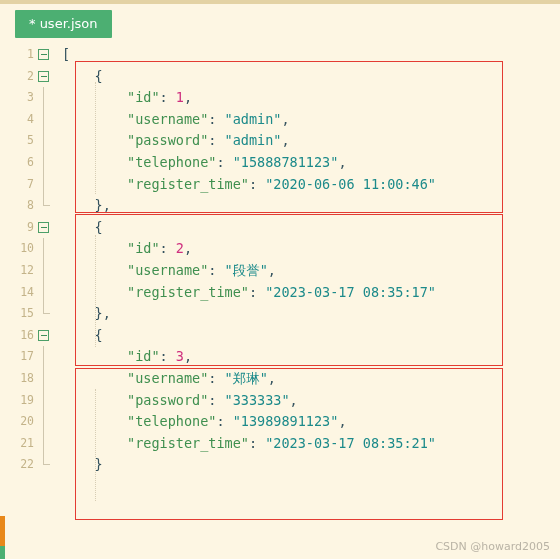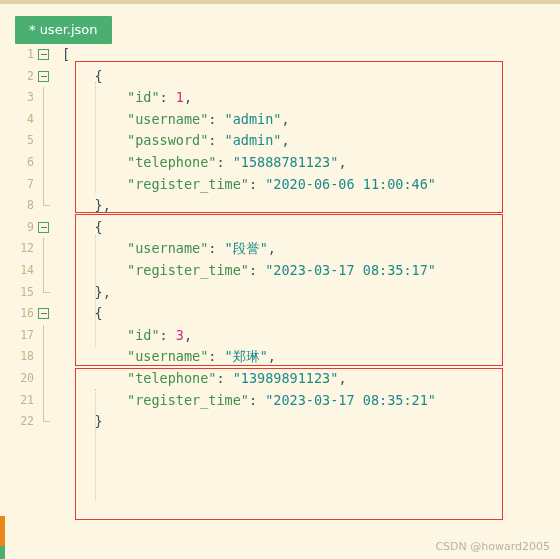--- a/index.html
+++ b/index.html
@@ -33,21 +33,20 @@
     left: 15px; top: 6px;
     height: 28px;
     padding: 0 14px;
     background: #4caf72;
     color: #ffffff;
     font-family: "DejaVu Sans", sans-serif;
     font-size: 13px;
     line-height: 28px;
     white-space: nowrap;
     border-radius: 1px;
-    margin-top: 6px;
   }
   
   .editor {
     position: absolute;
     left: 0; top: 44px;
     width: 560px;
     height: 515px;
     background: #fdf6e3;
   }
   
@@ -190,26 +189,28 @@
   <div class="lines" id="lines-host">
       <div class="line"><span class="lnum">1</span><span class="fold"></span><span class="code"><span></span><span class="punc">[</span></span></div>
       <div class="line"><span class="lnum">2</span><span class="fold"></span><span class="code"><span>    </span><span class="punc">{</span></span></div>
       <div class="line"><span class="lnum">3</span><span class="guide"></span><span class="code"><span>        </span><span class="key">"id"</span><span class="colon">: </span><span class="num">1</span><span class="punc">,</span></span></div>
       <div class="line"><span class="lnum">4</span><span class="guide"></span><span class="code"><span>        </span><span class="key">"username"</span><span class="colon">: </span><span class="str">"admin"</span><span class="punc">,</span></span></div>
       <div class="line"><span class="lnum">5</span><span class="guide"></span><span class="code"><span>        </span><span class="key">"password"</span><span class="colon">: </span><span class="str">"admin"</span><span class="punc">,</span></span></div>
       <div class="line"><span class="lnum">6</span><span class="guide"></span><span class="code"><span>        </span><span class="key">"telephone"</span><span class="colon">: </span><span class="str">"15888781123"</span><span class="punc">,</span></span></div>
       <div class="line"><span class="lnum">7</span><span class="guide"></span><span class="code"><span>        </span><span class="key">"register_time"</span><span class="colon">: </span><span class="str">"2020-06-06 11:00:46"</span></span></div>
       <div class="line"><span class="lnum">8</span><span class="guide-end"></span><span class="code"><span>    </span><span class="punc">},</span></span></div>
       <div class="line"><span class="lnum">9</span><span class="fold"></span><span class="code"><span>    </span><span class="punc">{</span></span></div>
+      <div class="line"><span class="lnum">10</span><span class="guide"></span><span class="code"><span>        </span><span class="key">"id"</span><span class="colon">: </span><span class="num">2</span><span class="punc">,</span></span></div>
       <div class="line"><span class="lnum">12</span><span class="guide"></span><span class="code"><span>        </span><span class="key">"username"</span><span class="colon">: </span><span class="str">"段誉"</span><span class="punc">,</span></span></div>
       <div class="line"><span class="lnum">14</span><span class="guide"></span><span class="code"><span>        </span><span class="key">"register_time"</span><span class="colon">: </span><span class="str">"2023-03-17 08:35:17"</span></span></div>
       <div class="line"><span class="lnum">15</span><span class="guide-end"></span><span class="code"><span>    </span><span class="punc">},</span></span></div>
       <div class="line"><span class="lnum">16</span><span class="fold"></span><span class="code"><span>    </span><span class="punc">{</span></span></div>
       <div class="line"><span class="lnum">17</span><span class="guide"></span><span class="code"><span>        </span><span class="key">"id"</span><span class="colon">: </span><span class="num">3</span><span class="punc">,</span></span></div>
       <div class="line"><span class="lnum">18</span><span class="guide"></span><span class="code"><span>        </span><span class="key">"username"</span><span class="colon">: </span><span class="str">"郑琳"</span><span class="punc">,</span></span></div>
+      <div class="line"><span class="lnum">19</span><span class="guide"></span><span class="code"><span>        </span><span class="key">"password"</span><span class="colon">: </span><span class="str">"333333"</span><span class="punc">,</span></span></div>
       <div class="line"><span class="lnum">20</span><span class="guide"></span><span class="code"><span>        </span><span class="key">"telephone"</span><span class="colon">: </span><span class="str">"13989891123"</span><span class="punc">,</span></span></div>
       <div class="line"><span class="lnum">21</span><span class="guide"></span><span class="code"><span>        </span><span class="key">"register_time"</span><span class="colon">: </span><span class="str">"2023-03-17 08:35:21"</span></span></div>
       <div class="line"><span class="lnum">22</span><span class="guide-end"></span><span class="code"><span>    </span><span class="punc">}</span></span></div>
     </div>
 
   <div class="redbox" style="left:75px; top:17px; width:428px; height:152px;"></div>
   <div class="redbox" style="left:75px; top:170px; width:428px; height:152px;"></div>
   <div class="redbox" style="left:75px; top:324px; width:428px; height:152px;"></div>
 <div class="indent-guide" style="left: 95px; top: 38px; height: 112px;"></div>
     <div class="indent-guide" style="left: 95px; top: 191px; height: 112px;"></div>

